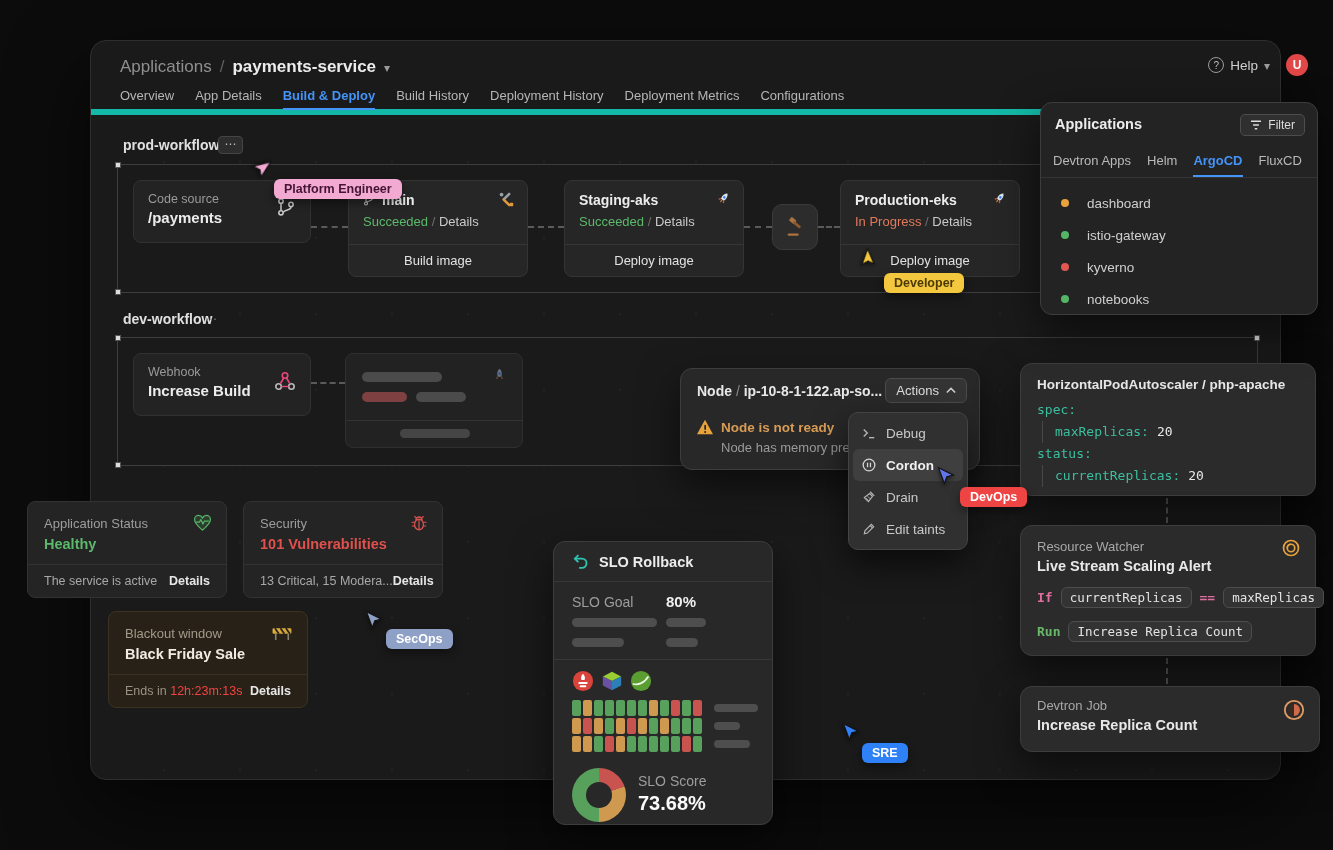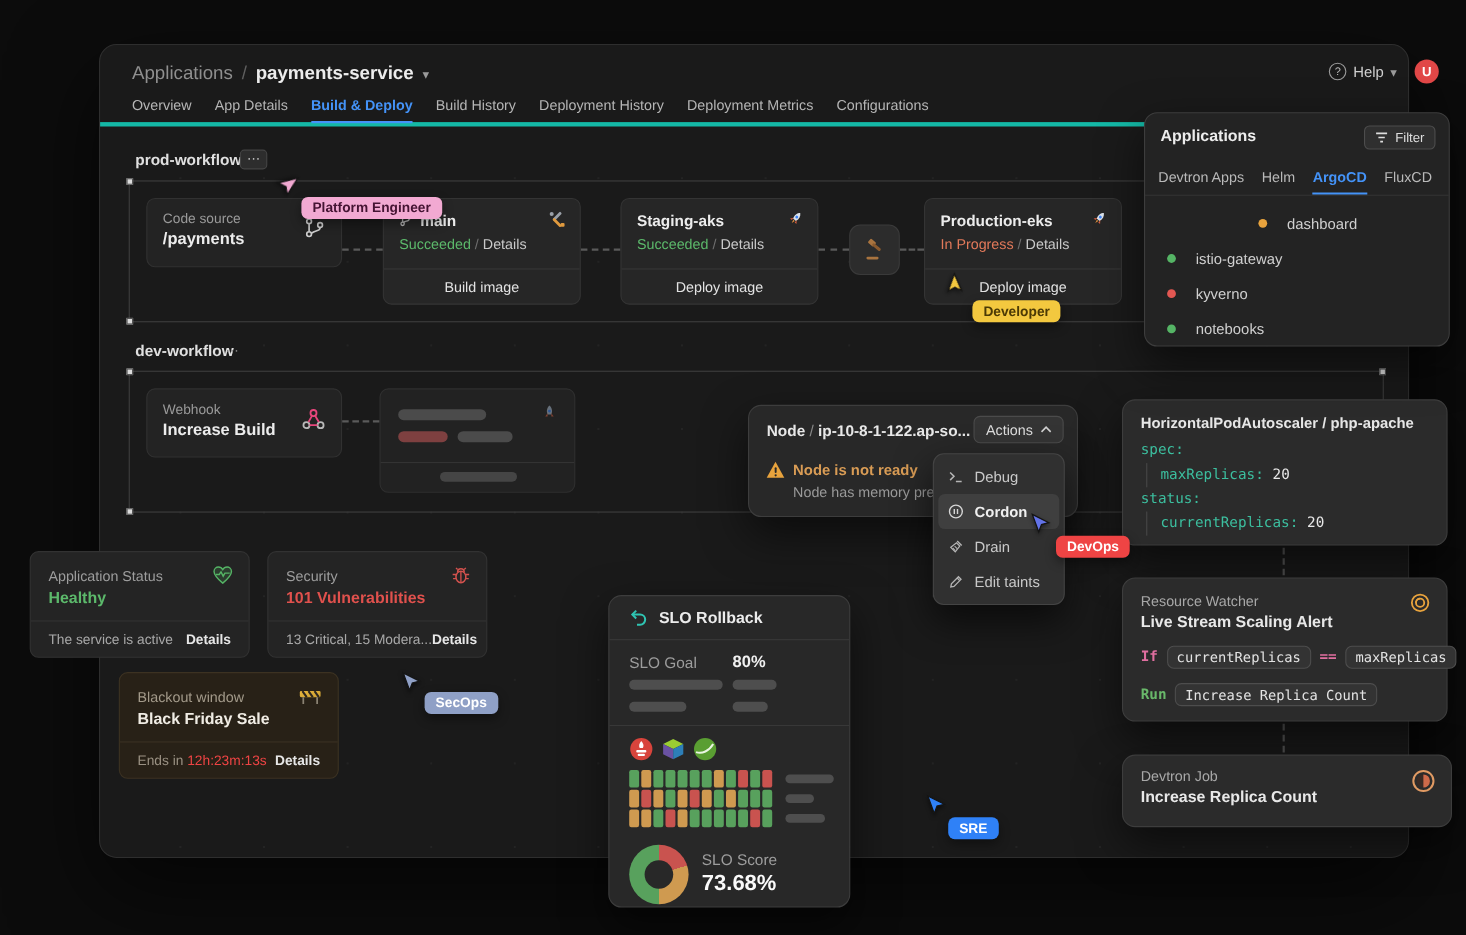--- a/index.html
+++ b/index.html
@@ -24,21 +24,21 @@
   .bc-sep { color:#5f5f5f; }
   .chev { color:#9a9a9a; font-size:12px; transform:translateY(1px); }
   .header-right { display:flex; align-items:center; gap:16px; position:absolute; right:-85px; top:0; }
   .help { display:flex; align-items:center; gap:6px; color:#cfcfcf; font-size:13.5px; }
   .help-q { width:16px; height:16px; border:1.4px solid #9a9a9a; border-radius:50%;
     display:inline-flex; align-items:center; justify-content:center; font-size:10px; color:#bdbdbd; }
   .avatar { width:22px; height:22px; border-radius:50%; background:#e14747; color:#fff;
     font-size:12px; font-weight:700; display:flex; align-items:center; justify-content:center; }
 
   .tabs-row { position:absolute; left:91px; top:88px; width:1189px; height:27px;
-    border-bottom:4px solid #14b8a6; padding-left:29px; display:flex; gap:21px; }
+    border-bottom:6px solid #14b8a6; padding-left:29px; display:flex; gap:21px; }
   .tab { font-size:13px; color:#b5b5b5; padding-bottom:8px; white-space:nowrap; }
   .tab.active { color:#4493f8; font-weight:700; border-bottom:2px solid #4493f8; margin-bottom:-1px; }
 
   
   .wf-title { font-size:14px; font-weight:600; color:#e0e0e0; }
   .dots-btn { width:25px; height:18px; background:#2d2d2d; border:1px solid #454545;
     border-radius:4px; color:#bbb; font-size:12px; line-height:15px; text-align:center; }
   .dots-plain { color:#7d7d7d; font-size:12px; letter-spacing:1px; }
   .wf-box { position:absolute; border:1px solid #3e3e3e; }
   .handle { position:absolute; width:6px; height:6px; background:#dcdcdc; border:1px solid #555; }
@@ -583,21 +583,21 @@
       </svg>
       <span>Filter</span>
     </div>
     <div class="ap-tabs">
       <span class="ap-tab">Devtron Apps</span>
       <span class="ap-tab">Helm</span>
       <span class="ap-tab active">ArgoCD</span>
       <span class="ap-tab">FluxCD</span>
     </div>
     <div class="ap-div"></div>
-    <div class="ap-item" style="top:84px;justify-content:center;">
+    <div class="ap-item" style="top:84px;">
       <span class="ap-dot" style="background: rgb(232, 163, 61);"></span>
       <span class="ap-name">dashboard</span>
     </div>
     <div class="ap-item" style="top:116px;">
       <span class="ap-dot" style="background: rgb(85, 180, 101);"></span>
       <span class="ap-name">istio-gateway</span>
     </div>
     <div class="ap-item" style="top:148px;">
       <span class="ap-dot" style="background: rgb(226, 87, 82);"></span>
       <span class="ap-name">kyverno</span>

